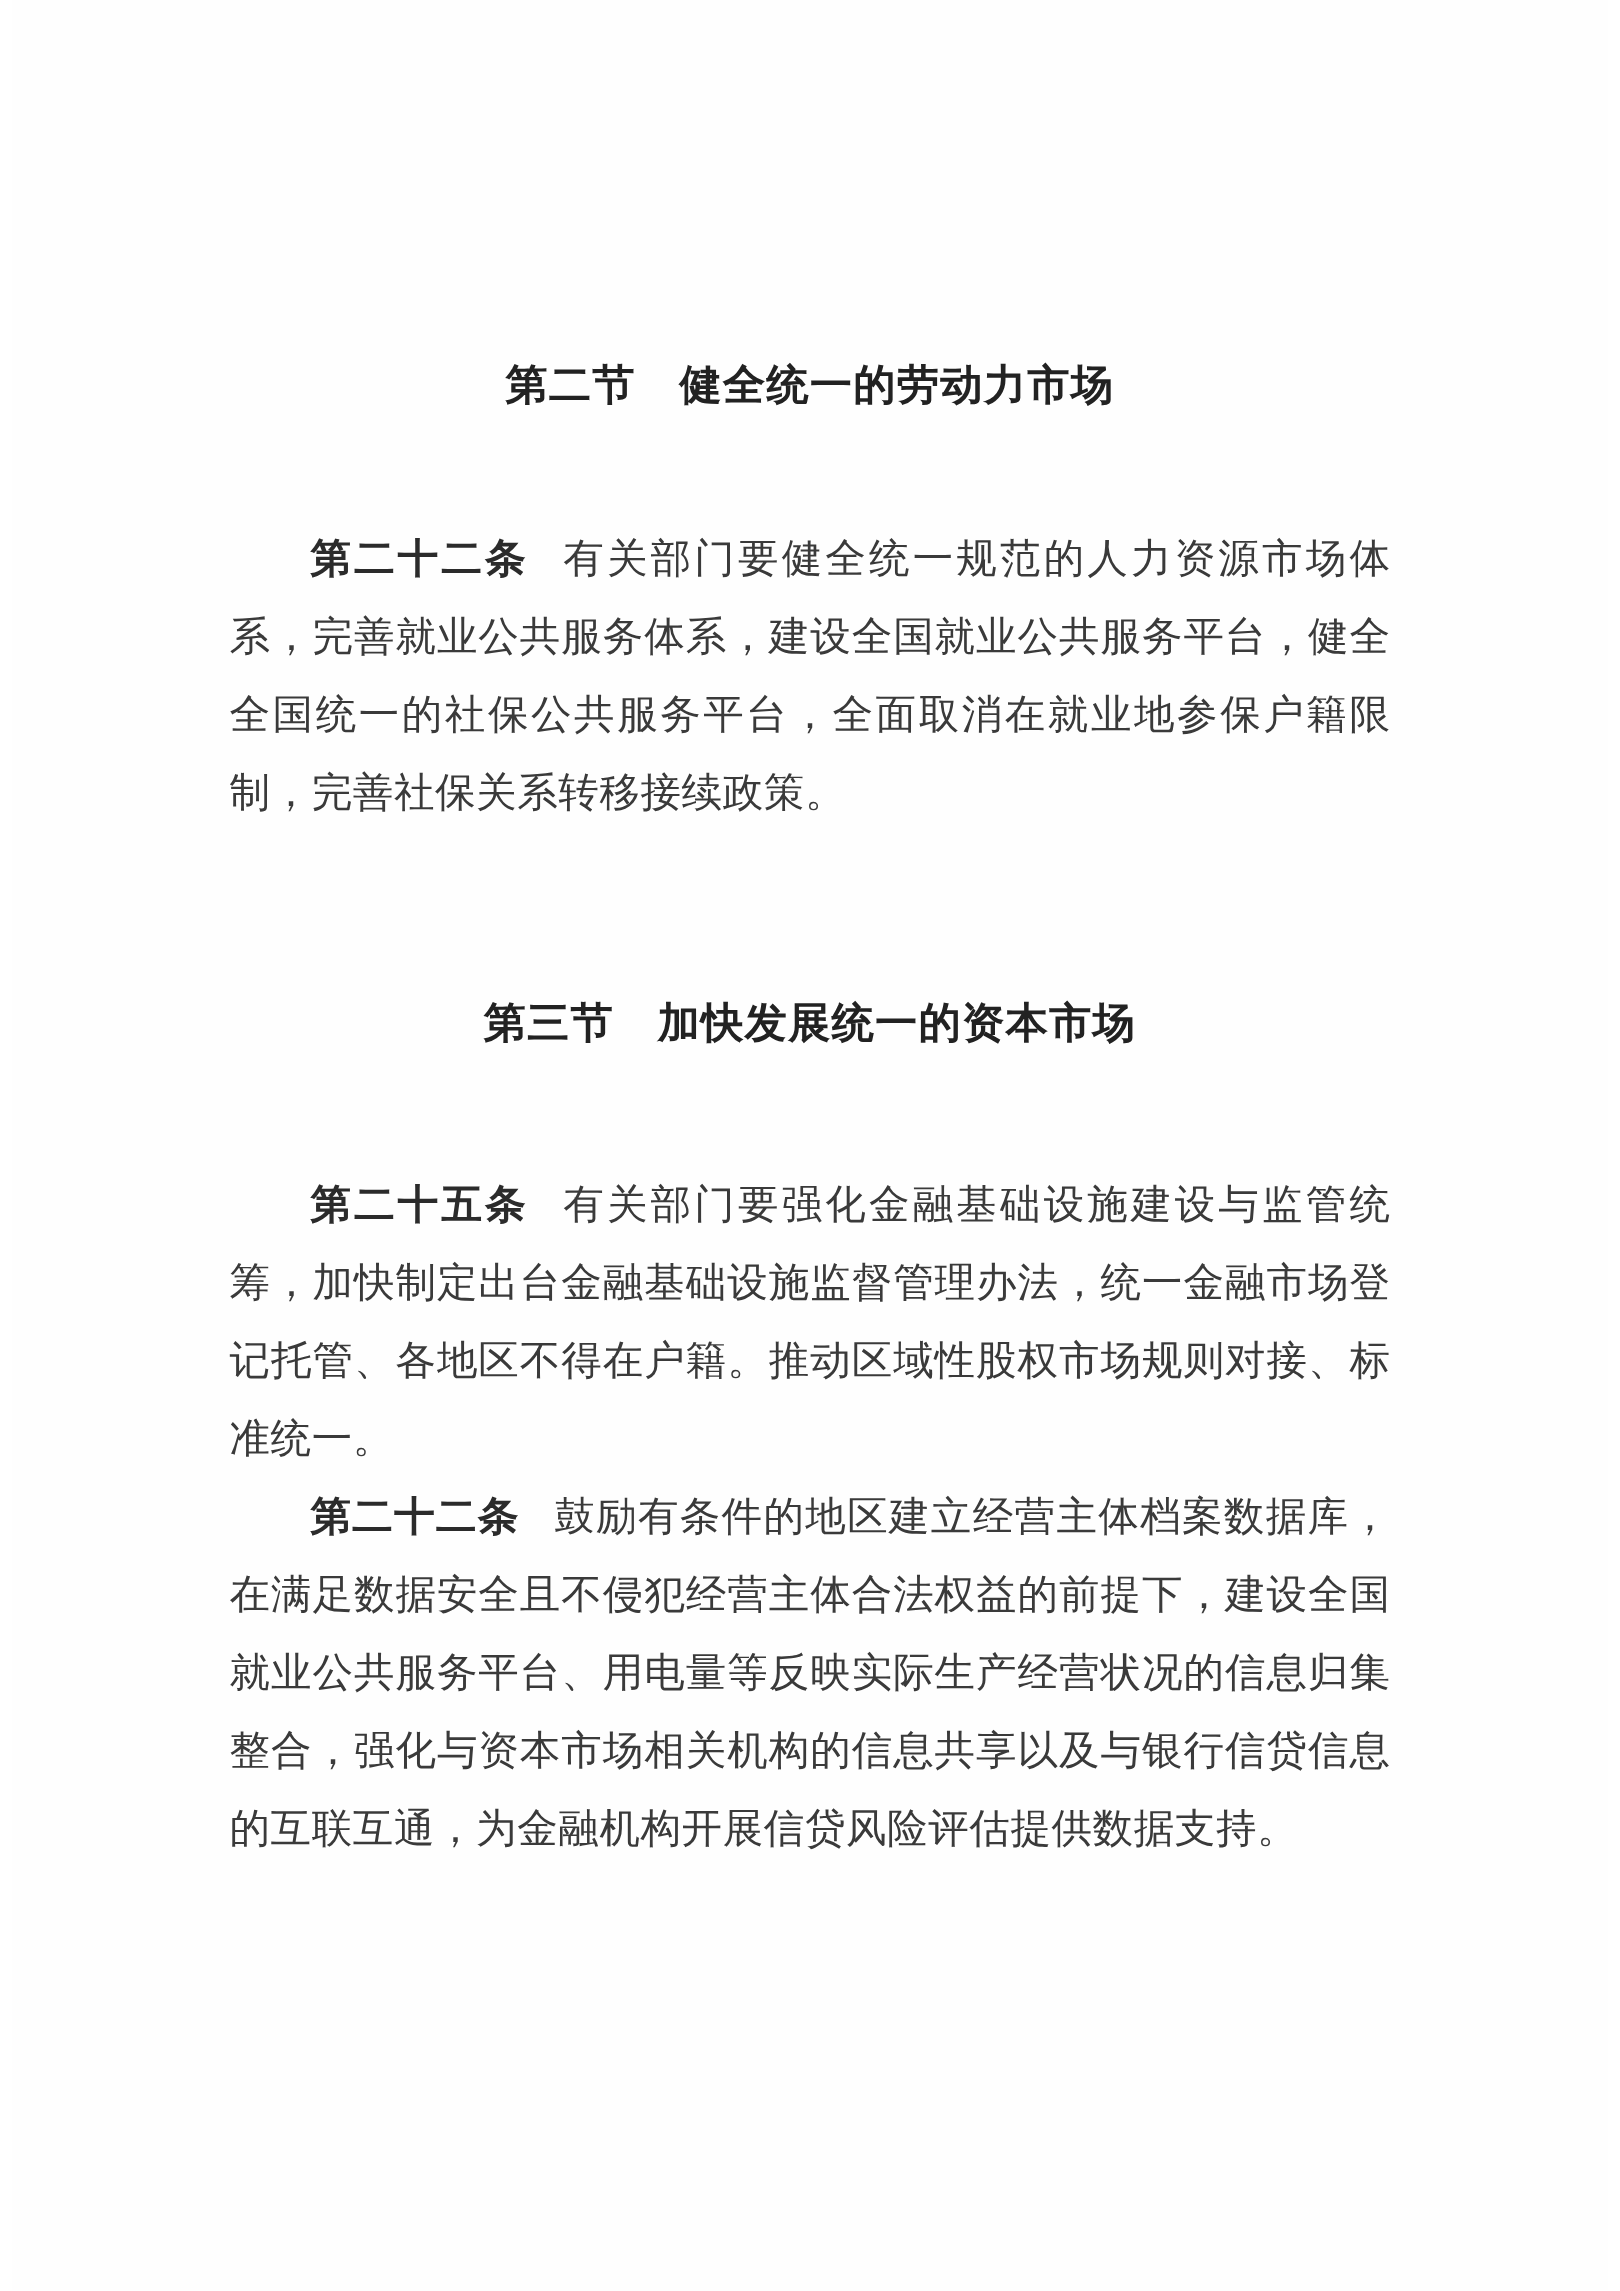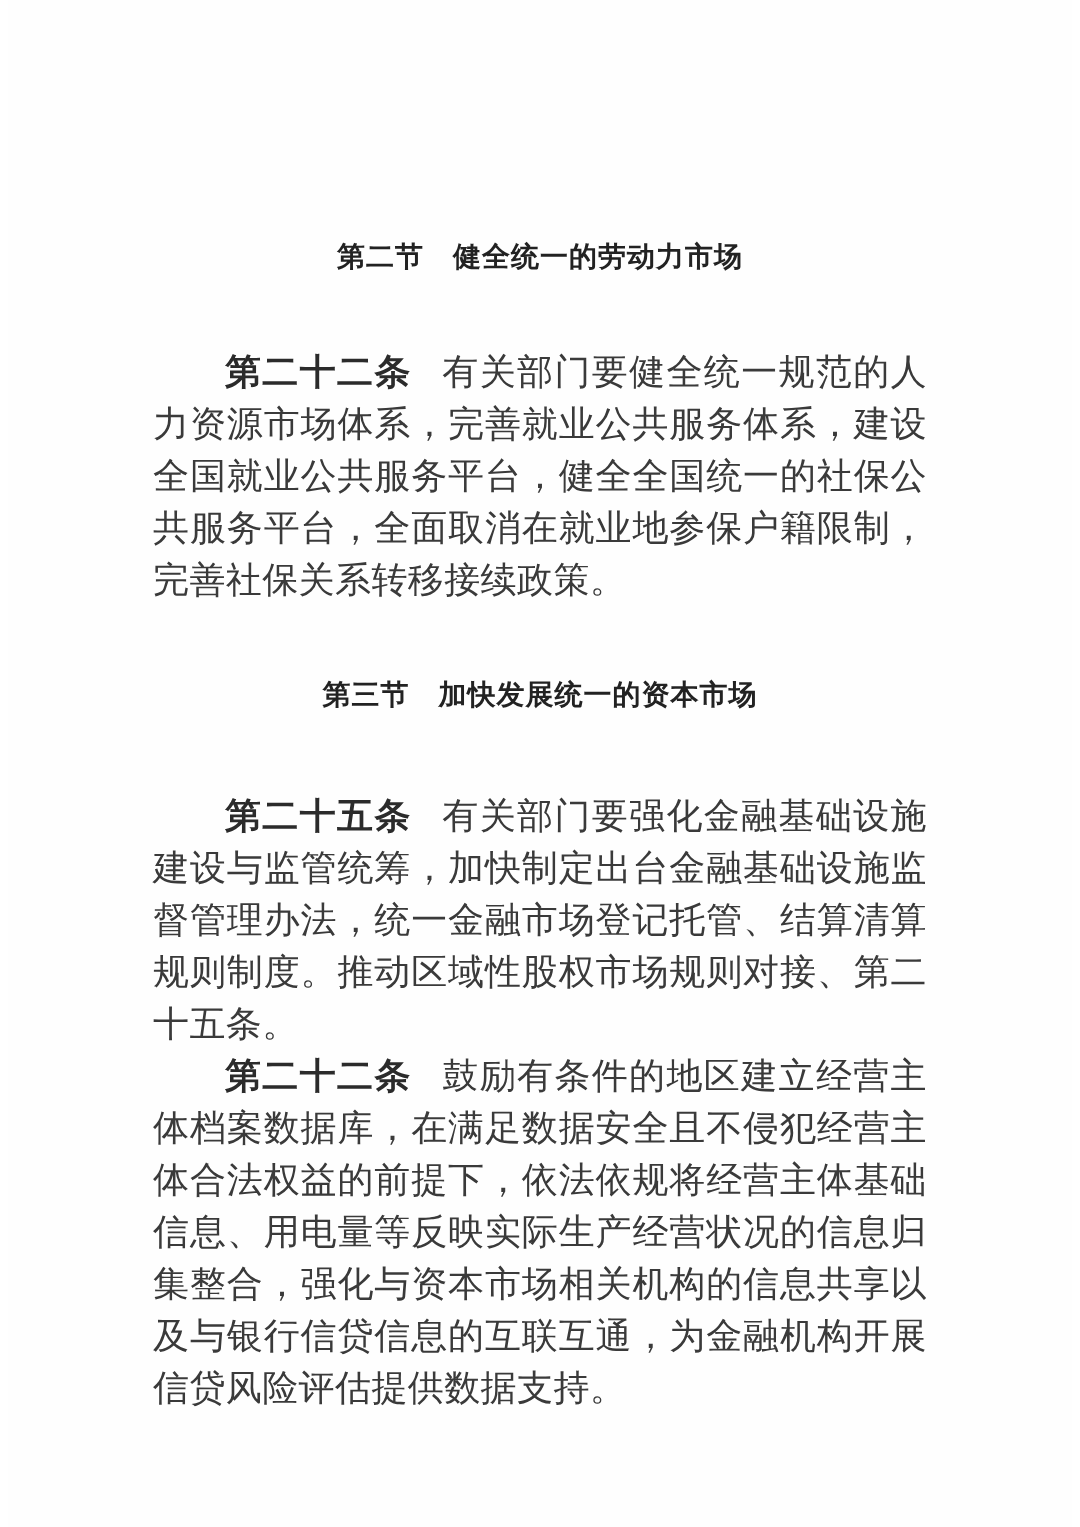--- a/index.html
+++ b/index.html
@@ -27,26 +27,26 @@
     font-weight: bold;
     color: #222222;
     text-align: center;
     letter-spacing: 1px;
     line-height: 34px;
     margin-bottom: 72px;
     font-family: "Liberation Sans", "DejaVu Sans", sans-serif;
   }
 
   .section-heading.second {
-    margin-top: 72px;
+    margin-top: 111px;
     margin-bottom: 78px;
   }
 
   .article {
-    font-size: 36px;
+    font-size: 27px;
     color: #3a3a3a;
     line-height: 52px;
     text-align: justify;
     text-indent: 2em;
     letter-spacing: 0.4px;
   }
 
   .article .art-num {
     font-weight: bold;
     color: #2b2b2b;
@@ -59,17 +59,17 @@
 
 <div class="page">
 
   <h2 class="section-heading">第二节　健全统一的劳动力市场</h2>
 
   <p class="article"><span class="art-num">第二十二条</span><span>有关部门要健全统一规范的人力资源市场体系，完善就业公共服务体系，建设全国就业公共服务平台，健全全国统一的社保公共服务平台，全面取消在就业地参保户籍限制，完善社保关系转移接续政策。</span></p>
 
 
   <h2 class="section-heading second">第三节　加快发展统一的资本市场</h2>
 
-  <p class="article"><span class="art-num">第二十五条</span><span>有关部门要强化金融基础设施建设与监管统筹，加快制定出台金融基础设施监督管理办法，统一金融市场登记托管、结算清算规则制度。推动区域性股权市场规则对接、第二十五条。</span></p>
+  <p class="article"><span class="art-num">第二十五条</span><span>有关部门要强化金融基础设施建设与监管统筹，加快制定出台金融基础设施监督管理办法，统一金融市场登记托管、各地区不得在户籍。推动区域性股权市场规则对接、标准统一。</span></p>
 
-  <p class="article"><span class="art-num">第二十二条</span><span>鼓励有条件的地区建立经营主体档案数据库，在满足数据安全且不侵犯经营主体合法权益的前提下，依法依规将经营主体基础信息、用电量等反映实际生产经营状况的信息归集整合，强化与资本市场相关机构的信息共享以及与银行信贷信息的互联互通，为金融机构开展信贷风险评估提供数据支持。</span></p>
+  <p class="article"><span class="art-num">第二十二条</span><span>鼓励有条件的地区建立经营主体档案数据库，在满足数据安全且不侵犯经营主体合法权益的前提下，建设全国就业公共服务平台、用电量等反映实际生产经营状况的信息归集整合，强化与资本市场相关机构的信息共享以及与银行信贷信息的互联互通，为金融机构开展信贷风险评估提供数据支持。</span></p>
 
 </div>
 
 </body></html>

